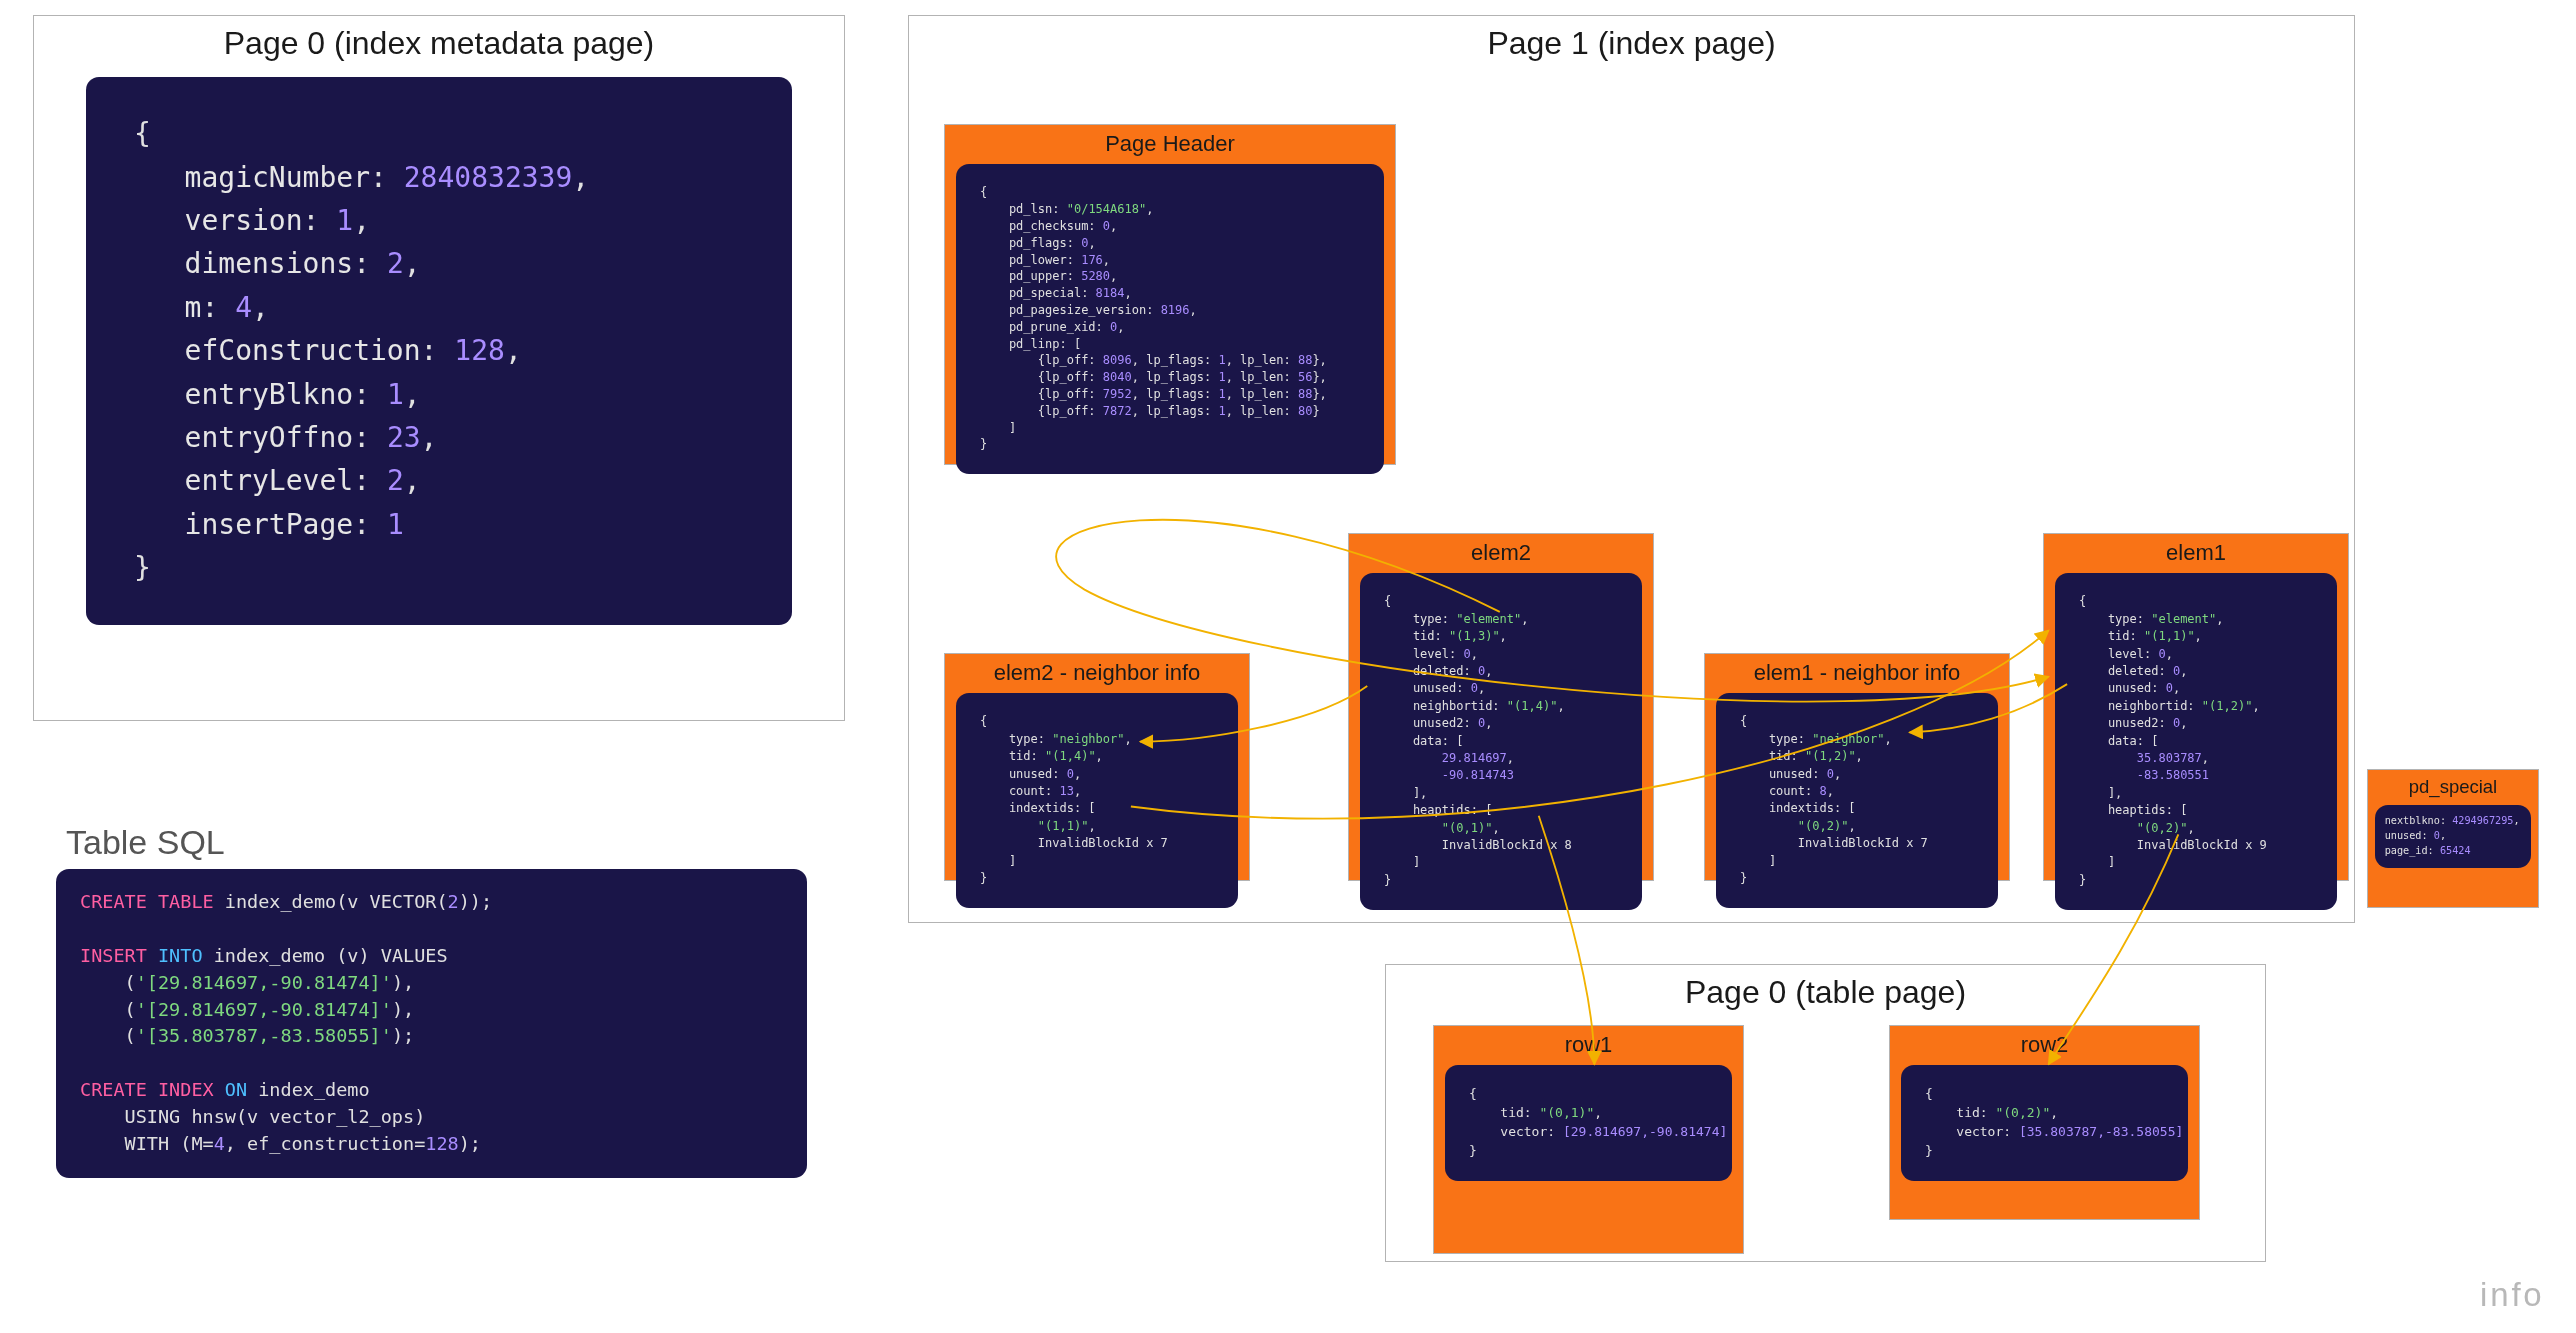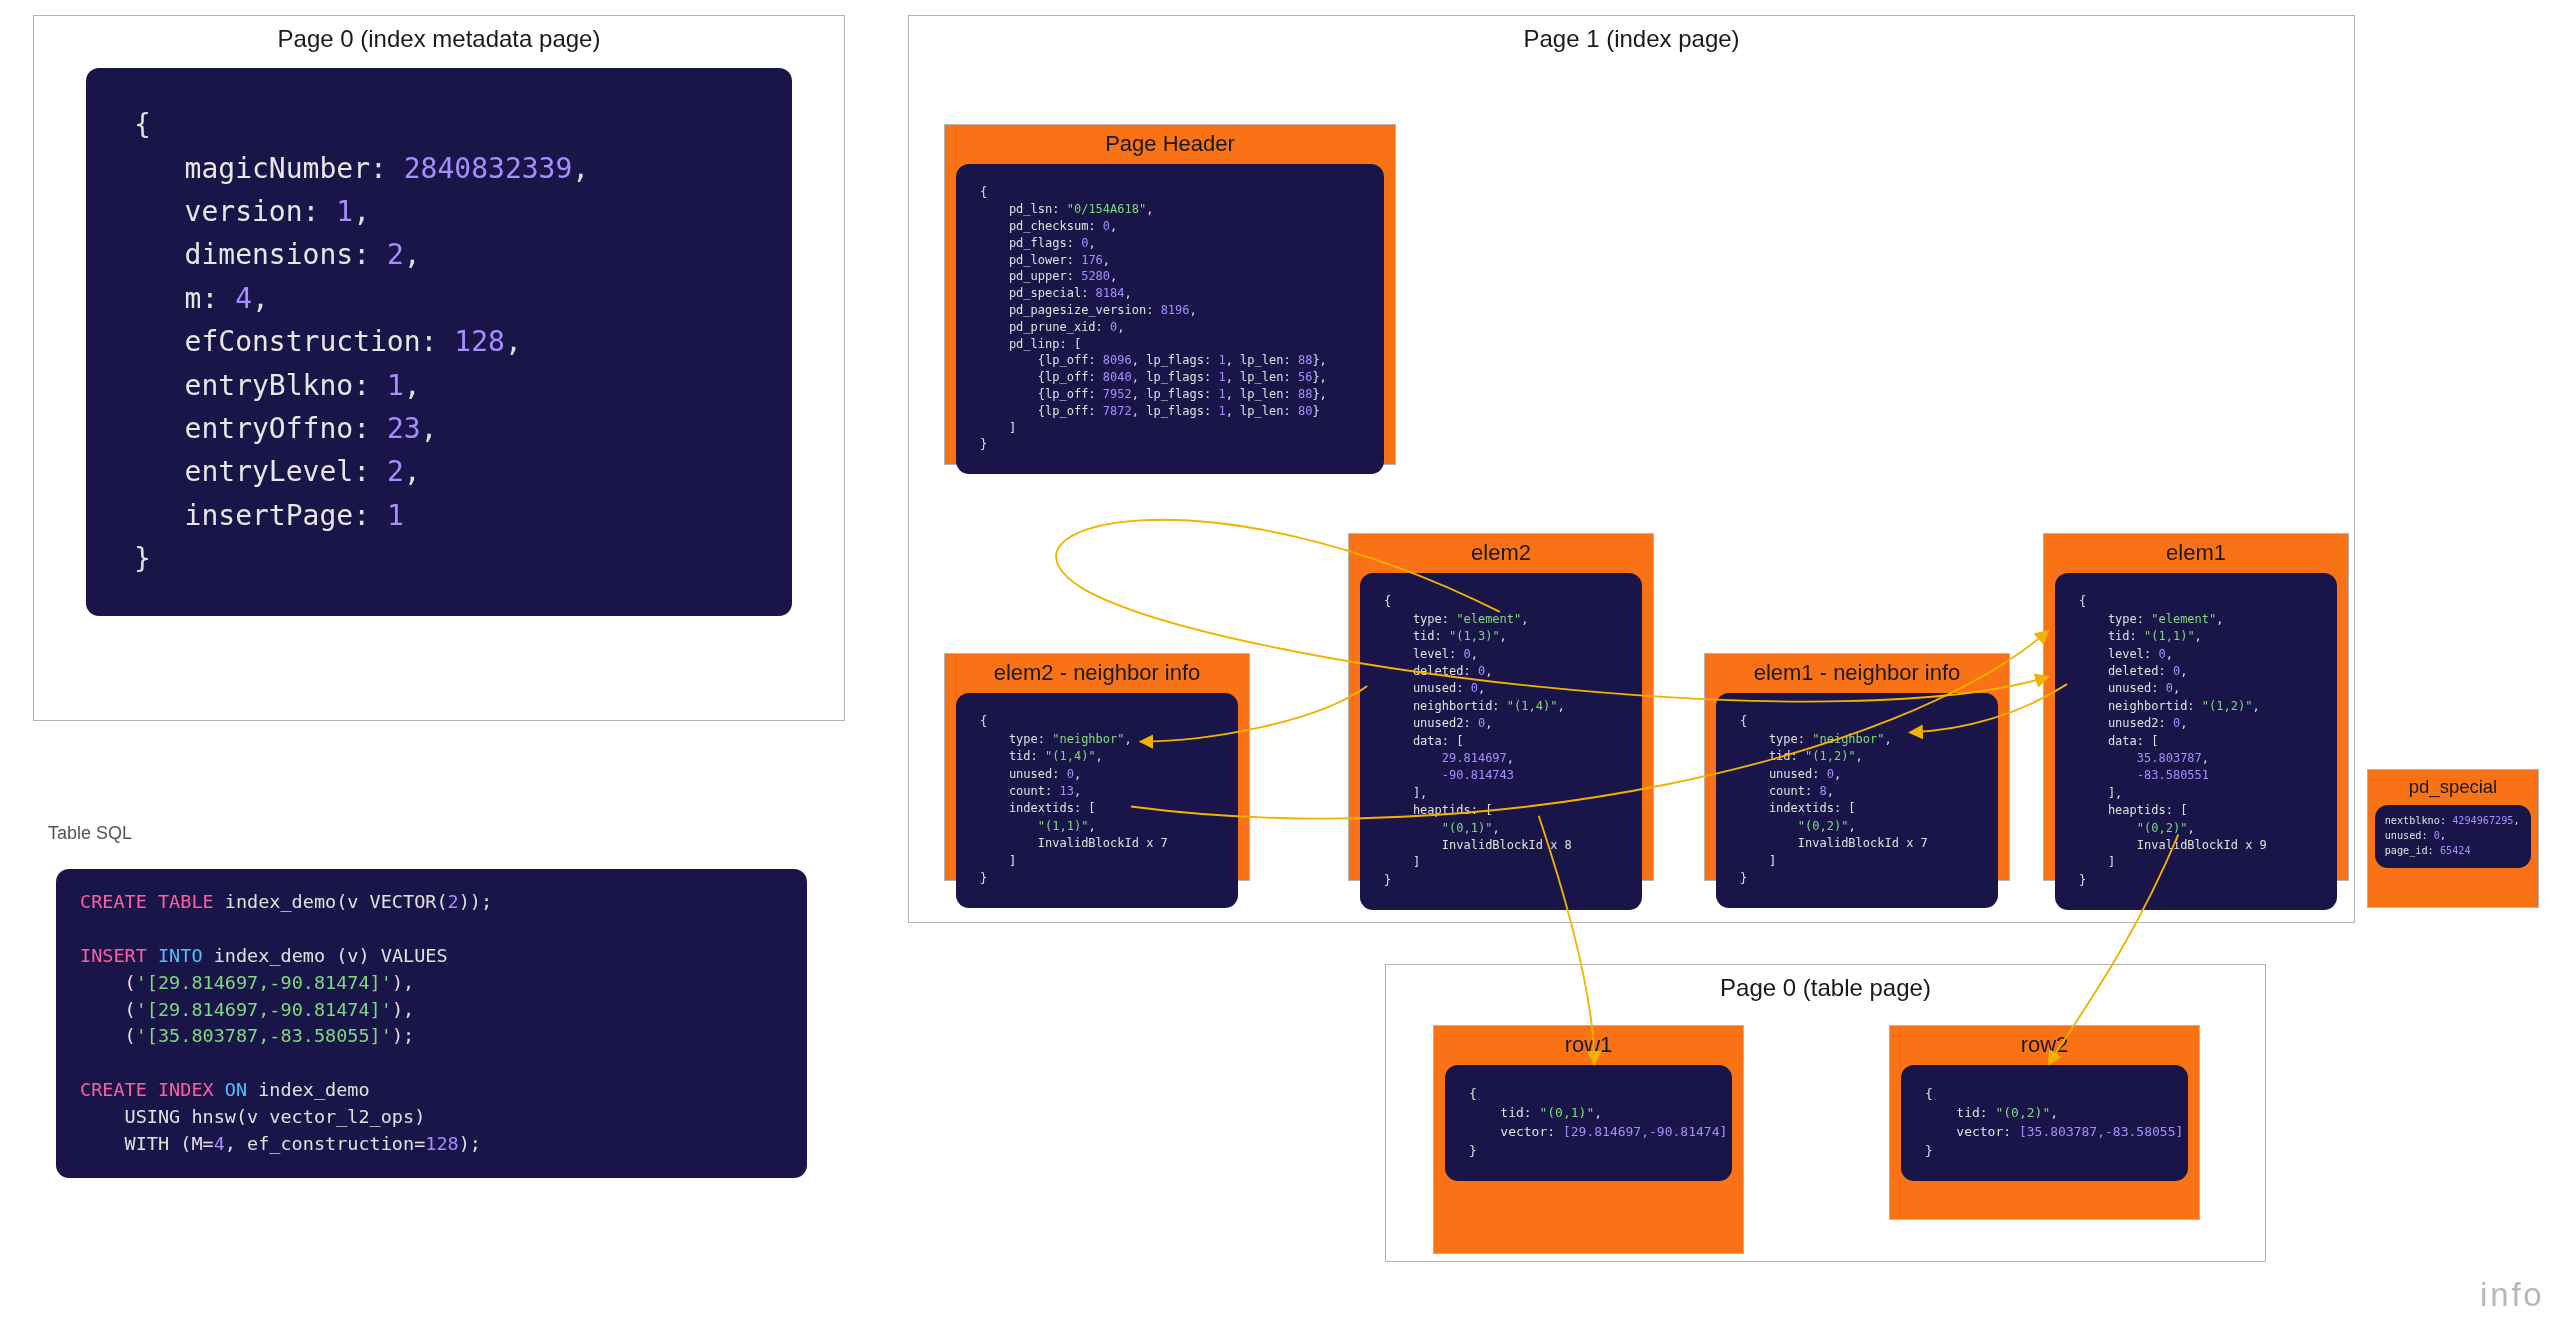--- a/index.html
+++ b/index.html
@@ -11,21 +11,21 @@
     position: relative;
     overflow: hidden;
   }
   .panel {
     position: absolute;
     border: 0.9px solid #b3b3b3;
     background: #fff;
   }
   .panel-title {
     text-align: center;
-    font-size: 24px;
+    font-size: 32px;
     color: #1a1a1a;
     padding: 9.3px 0 15px 0;
     font-weight: 400;
   }
   .code-block {
     background: #1a1548;
     border-radius: 13px;
     color: #e0e0e0;
     font-family: "Menlo", "Consolas", monospace;
     white-space: pre;
@@ -83,21 +83,21 @@
    <span class="k-prop">dimensions</span>: <span class="k-num">2</span>,
    <span class="k-prop">m</span>: <span class="k-num">4</span>,
    <span class="k-prop">efConstruction</span>: <span class="k-num">128</span>,
    <span class="k-prop">entryBlkno</span>: <span class="k-num">1</span>,
    <span class="k-prop">entryOffno</span>: <span class="k-num">23</span>,
    <span class="k-prop">entryLevel</span>: <span class="k-num">2</span>,
    <span class="k-prop">insertPage</span>: <span class="k-num">1</span>
 }</div>
 </div>
 
-<div style="position:absolute; left:48px; top:823px; font-size:18px; color:#555;">Table SQL</div>
+<div style="position:absolute; left:66px; top:823px; font-size:34px; color:#555;">Table SQL</div>
 <div class="code-block sql-block" style="position:absolute; left:56px; top:869px; width:751px;"><span class="k-kw">CREATE TABLE</span><span> index_demo(v VECTOR(</span><span class="k-num">2</span><span>));</span>
 
 <span class="k-kw">INSERT</span><span class="k-kw2"> INTO</span><span> index_demo (v) VALUES</span>
     (<span class="k-str">'[29.814697,-90.81474]'</span>),
     (<span class="k-str">'[29.814697,-90.81474]'</span>),
     (<span class="k-str">'[35.803787,-83.58055]'</span>);
 
 <span class="k-kw">CREATE INDEX</span><span class="k-kw2"> ON</span><span> index_demo</span>
 <span>    USING hnsw(v vector_l2_ops)</span>
 <span>    WITH (M=</span><span class="k-num">4</span><span>, ef_construction=</span><span class="k-num">128</span><span>);</span></div>

